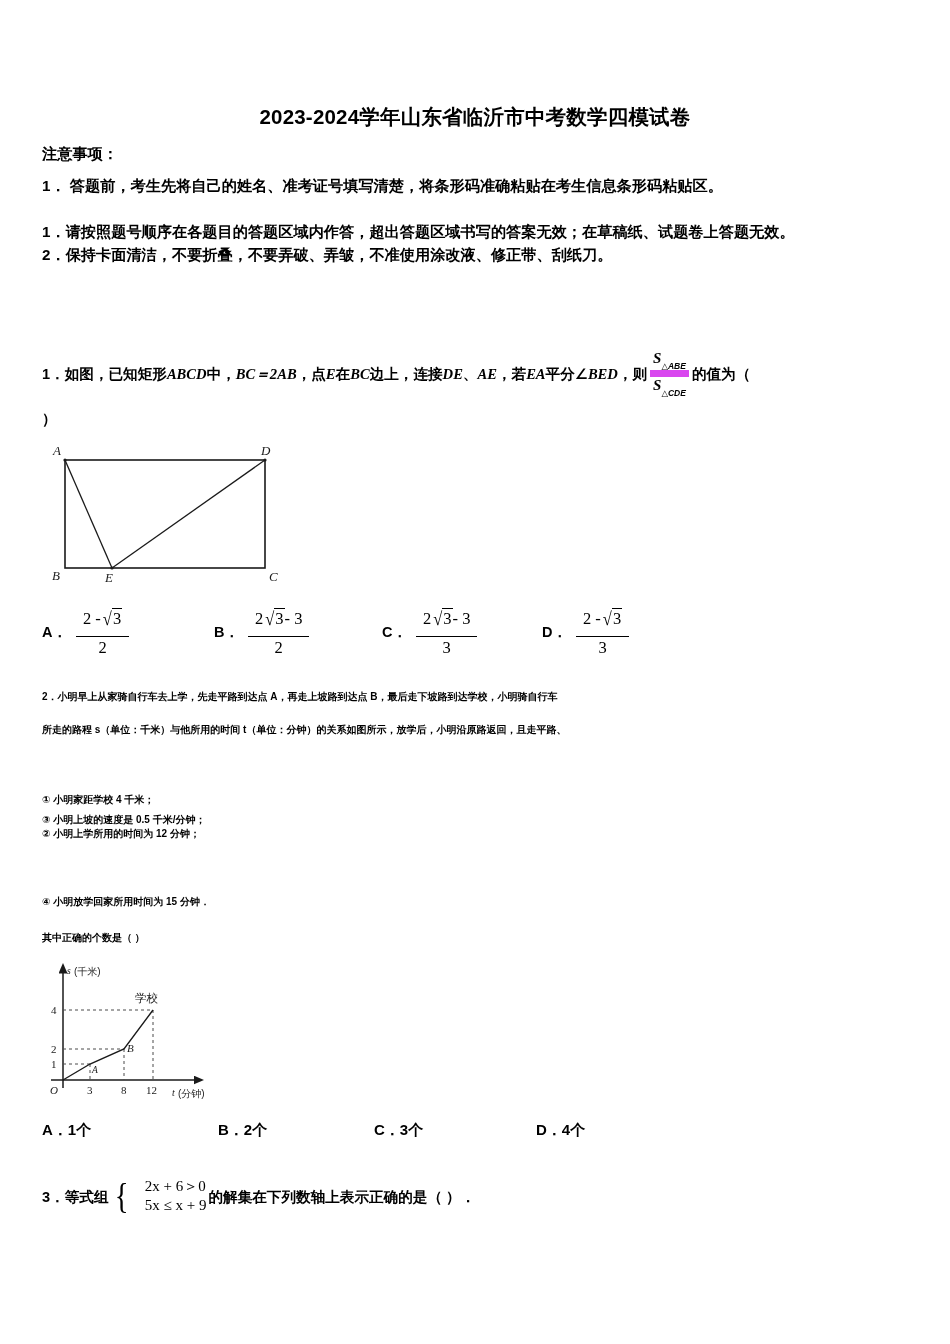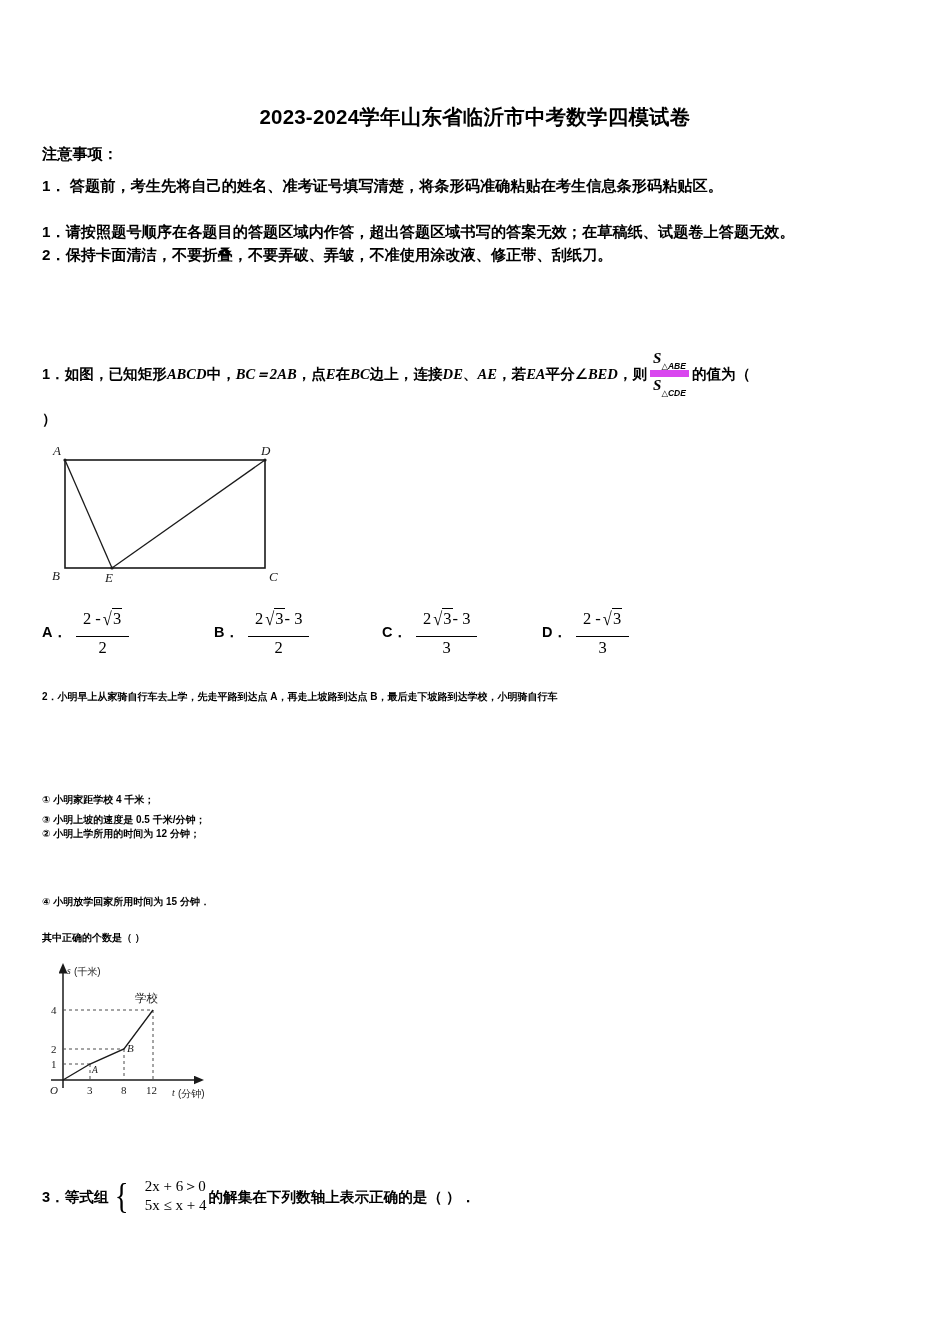--- a/index.html
+++ b/index.html
@@ -328,20 +328,21 @@
     <div class="opt" style="left:500px; top:8px;">
       <span class="lab">D．</span>
       <span class="mfrac">
         <span class="num"><span>2 -</span><span class="sqrt"><span class="sqrt-sign">√</span><span class="radicand">3</span></span></span>
         <span class="den">3</span>
       </span>
     </div>
   </div>
 
   <div class="q2-line q2l1">2．小明早上从家骑自行车去上学，先走平路到达点 A，再走上坡路到达点 B，最后走下坡路到达学校，小明骑自行车</div>
+  <div class="q2-line q2l2">所走的路程 s（单位：千米）与他所用的时间 t（单位：分钟）的关系如图所示，放学后，小明沿原路返回，且走平路、</div>
   <div class="q2-line q2s1">① 小明家距学校 4 千米；</div>
   <div class="q2-line q2s2">② 小明上学所用的时间为 12 分钟；</div>
   <div class="q2-line q2s3">③ 小明上坡的速度是 0.5 千米/分钟；</div>
   <div class="q2-line q2s4">④ 小明放学回家所用时间为 15 分钟．</div>
   <div class="q2-line q2s5">其中正确的个数是（      ）</div>
 
   <div class="fig2">
     <svg width="230" height="150" viewBox="0 0 230 150" xmlns="http://www.w3.org/2000/svg">
       <defs>
         <marker id="arrh" markerWidth="7" markerHeight="7" refX="1" refY="3" orient="auto">
@@ -376,27 +377,33 @@
       <text x="29" y="15" font-family="Liberation Sans, sans-serif" font-size="10" fill="#1a1a1a">(千米)</text>
       <text x="127" y="136" font-family="Liberation Serif, serif" font-size="10" font-style="italic" fill="#1a1a1a">t</text>
       <text x="133" y="137" font-family="Liberation Sans, sans-serif" font-size="10" fill="#1a1a1a">(分钟)</text>
 
       <text x="47" y="113" font-family="Liberation Serif, serif" font-size="9.5" font-style="italic" fill="#1a1a1a">A</text>
       <text x="82" y="92" font-family="Liberation Serif, serif" font-size="11" font-style="italic" fill="#1a1a1a">B</text>
       <text x="90" y="42" font-family="Liberation Sans, sans-serif" font-size="11.5" fill="#1a1a1a">学校</text>
     </svg>
   </div>
 
+  <div class="q2-options">
+    <div class="opt2" style="left:0px;   top:0px;">A．1个</div>
+    <div class="opt2" style="left:176px; top:0px;">B．2个</div>
+    <div class="opt2" style="left:332px; top:0px;">C．3个</div>
+    <div class="opt2" style="left:494px; top:0px;">D．4个</div>
+  </div>
 
   <div class="q3">
     <span>3．</span>
     <span>等式组</span>
     <span class="sys">
       <span class="sys-brace">{</span>
       <span class="sys-rows">
         <span>2x + 6＞0</span>
-        <span>5x ≤ x + 4</span>
+        <span>5x ≤ x + 9</span>
       </span>
     </span>
     <span>的解集在下列数轴上表示正确的是（        ）．</span>
   </div>
 
 </div>
 
 </body></html>

